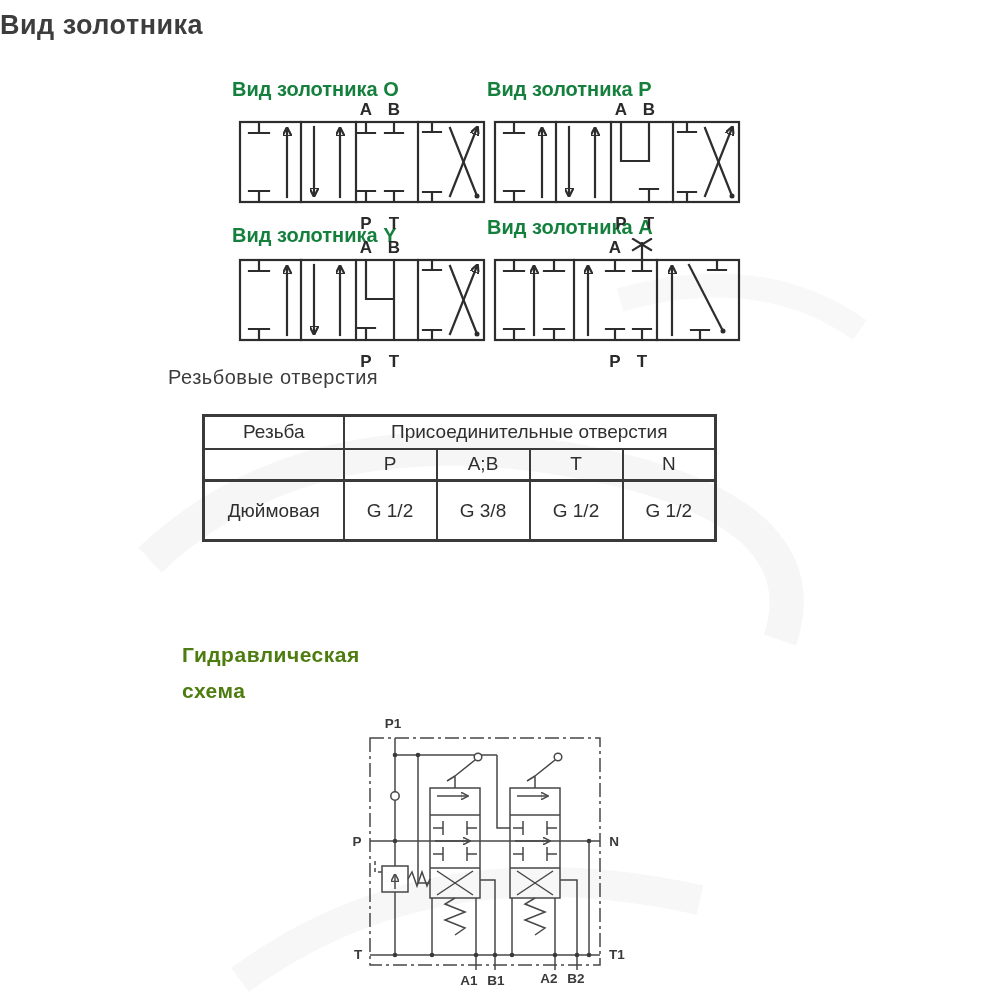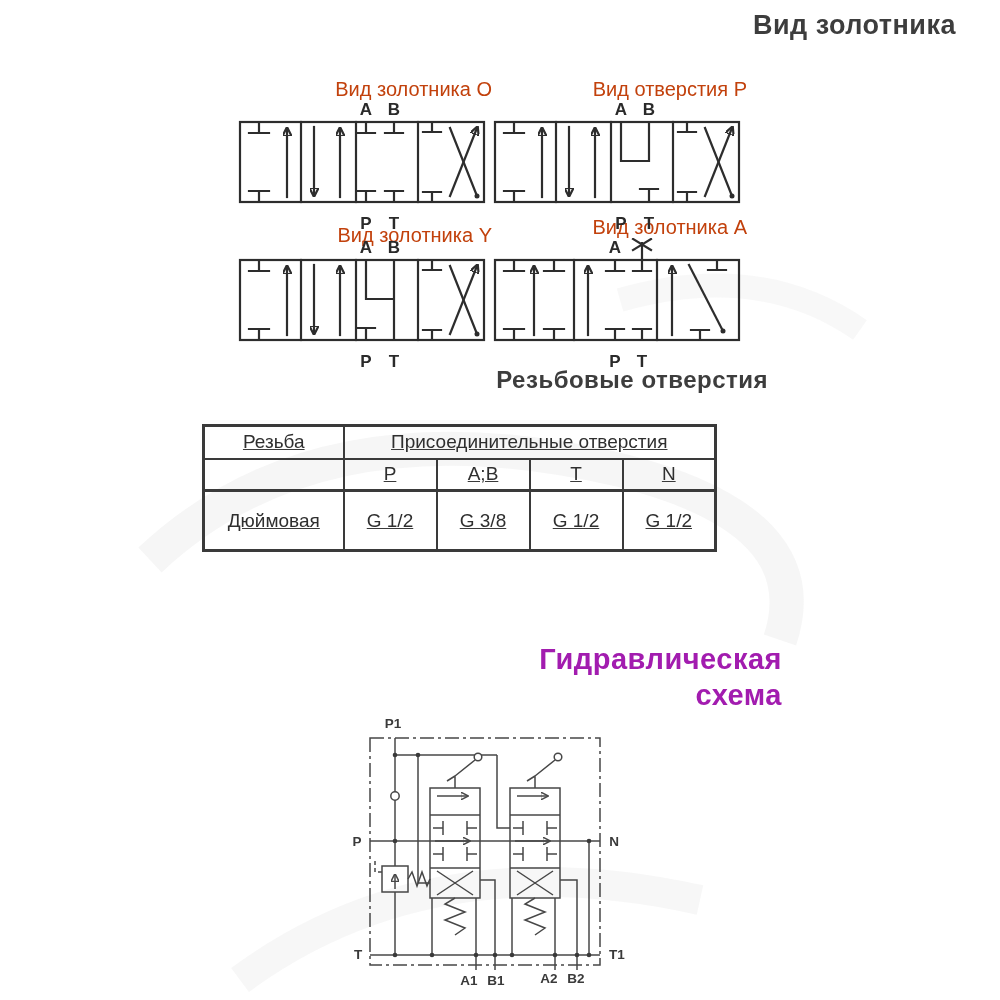--- a/index.html
+++ b/index.html
@@ -2,25 +2,25 @@
 <html><head>
 <meta charset="utf-8">
 <style>
   html,body{margin:0;padding:0;}
   body{
     width:1000px;height:1000px;position:relative;background:#ffffff;
     font-family:"Liberation Sans","DejaVu Sans",sans-serif;color:#3a3a3a;
     overflow:hidden;
   }
   .abs{position:absolute;}
-  .center{text-align:right;}
+  .center{text-align:left;}
   .main-title{font-size:27px;font-weight:800;letter-spacing:.5px;color:#3d3d3d;}
-  .caption{font-size:20px;font-weight:400;color:#c2410c;}
-  .sec-title{font-size:24px;font-weight:700;color:#3d3d3d;letter-spacing:.5px;}
-  .schema-title{font-size:29px;font-weight:800;color:#a21caf;letter-spacing:.5px;}
+  .caption{font-size:20px;font-weight:700;color:#15803d;}
+  .sec-title{font-size:20px;font-weight:400;color:#3d3d3d;letter-spacing:.5px;}
+  .schema-title{font-size:21px;font-weight:800;color:#4d7c0f;letter-spacing:.5px;}
   svg{display:block;}
   .spool line,.spool path,.spool rect{stroke:#2d2d2d;stroke-width:2.2;fill:none;stroke-linecap:square;}
   .spool circle.dot{fill:#2d2d2d;stroke:none;}
   .spool text{fill:#2a2a2a;font-family:"Liberation Sans","DejaVu Sans",sans-serif;
     font-size:17px;font-weight:700;stroke:none;}
   .hyd line,.hyd path,.hyd rect,.hyd polyline{stroke:#474747;stroke-width:1.5;fill:none;}
   .hyd circle.jdot{fill:#3a3a3a;stroke:none;}
   .hyd circle.open{fill:#ffffff;stroke:#474747;stroke-width:1.5;}
   .hyd text{fill:#3a3a3a;font-family:"Liberation Sans","DejaVu Sans",sans-serif;
     font-size:13.5px;font-weight:600;stroke:none;}
@@ -35,21 +35,21 @@
 
 <svg class="abs wm" style="left:0;top:0;" width="1000" height="1000" viewBox="0 0 1000 1000">
   <path d="M150,560 Q320,400 620,470 Q820,520 780,640" stroke="#efefef" stroke-width="34" fill="none"></path>
   <path d="M240,980 Q430,840 700,900" stroke="#f1f1f1" stroke-width="30" fill="none"></path>
   <path d="M620,300 Q760,260 860,330" stroke="#f3f3f3" stroke-width="24" fill="none"></path>
 </svg>
 
 <div class="abs center main-title" style="left:0;top:10;width:956px;top:10px;">Вид золотника</div>
 
 <div class="abs center caption" style="left:232px;top:78px;width:260px;">Вид золотника O</div>
-<div class="abs center caption" style="left:487px;top:78px;width:260px;">Вид отверстия P</div>
+<div class="abs center caption" style="left:487px;top:78px;width:260px;">Вид золотника P</div>
 <div class="abs center caption" style="left:232px;top:224px;width:260px;">Вид золотника Y</div>
 <div class="abs center caption" style="left:487px;top:216px;width:260px;">Вид золотника A</div>
 
 <svg class="abs spool" style="left:232px;top:100px;" width="260" height="132" viewBox="0 0 260 132">
   <defs>
     <marker id="mO" markerWidth="9" markerHeight="9" refX="7" refY="4.5" orient="auto" markerUnits="userSpaceOnUse">
       <path d="M0,0 L9,4.5 L0,9 z" fill="#2d2d2d" stroke="none"></path>
     </marker>
   </defs>
   <g>
@@ -186,21 +186,21 @@
     <line x1="202" y1="27" x2="236" y2="93"></line>
       <circle class="dot" cx="236" cy="93" r="2.5"></circle>
   </g>
   <text x="128" y="15" text-anchor="middle">A</text>
   <text x="128" y="129" text-anchor="middle">P</text>
   <text x="155" y="129" text-anchor="middle">T</text>
 </svg>
 
 <div class="abs center sec-title" style="left:168px;top:366px;width:600px;">Резьбовые отверстия</div>
 
-<table class="thr abs" style="left:202px;top:424px;width:512px;text-decoration:underline;">
+<table class="thr abs" style="left:202px;top:414px;width:512px;">
   <colgroup>
       <col style="width:140px">
       <col style="width:93px">
       <col style="width:93px">
       <col style="width:93px">
       <col style="width:93px">
     </colgroup>
   <tbody>
       <tr style="height:33px">
     <td>Резьба</td>

